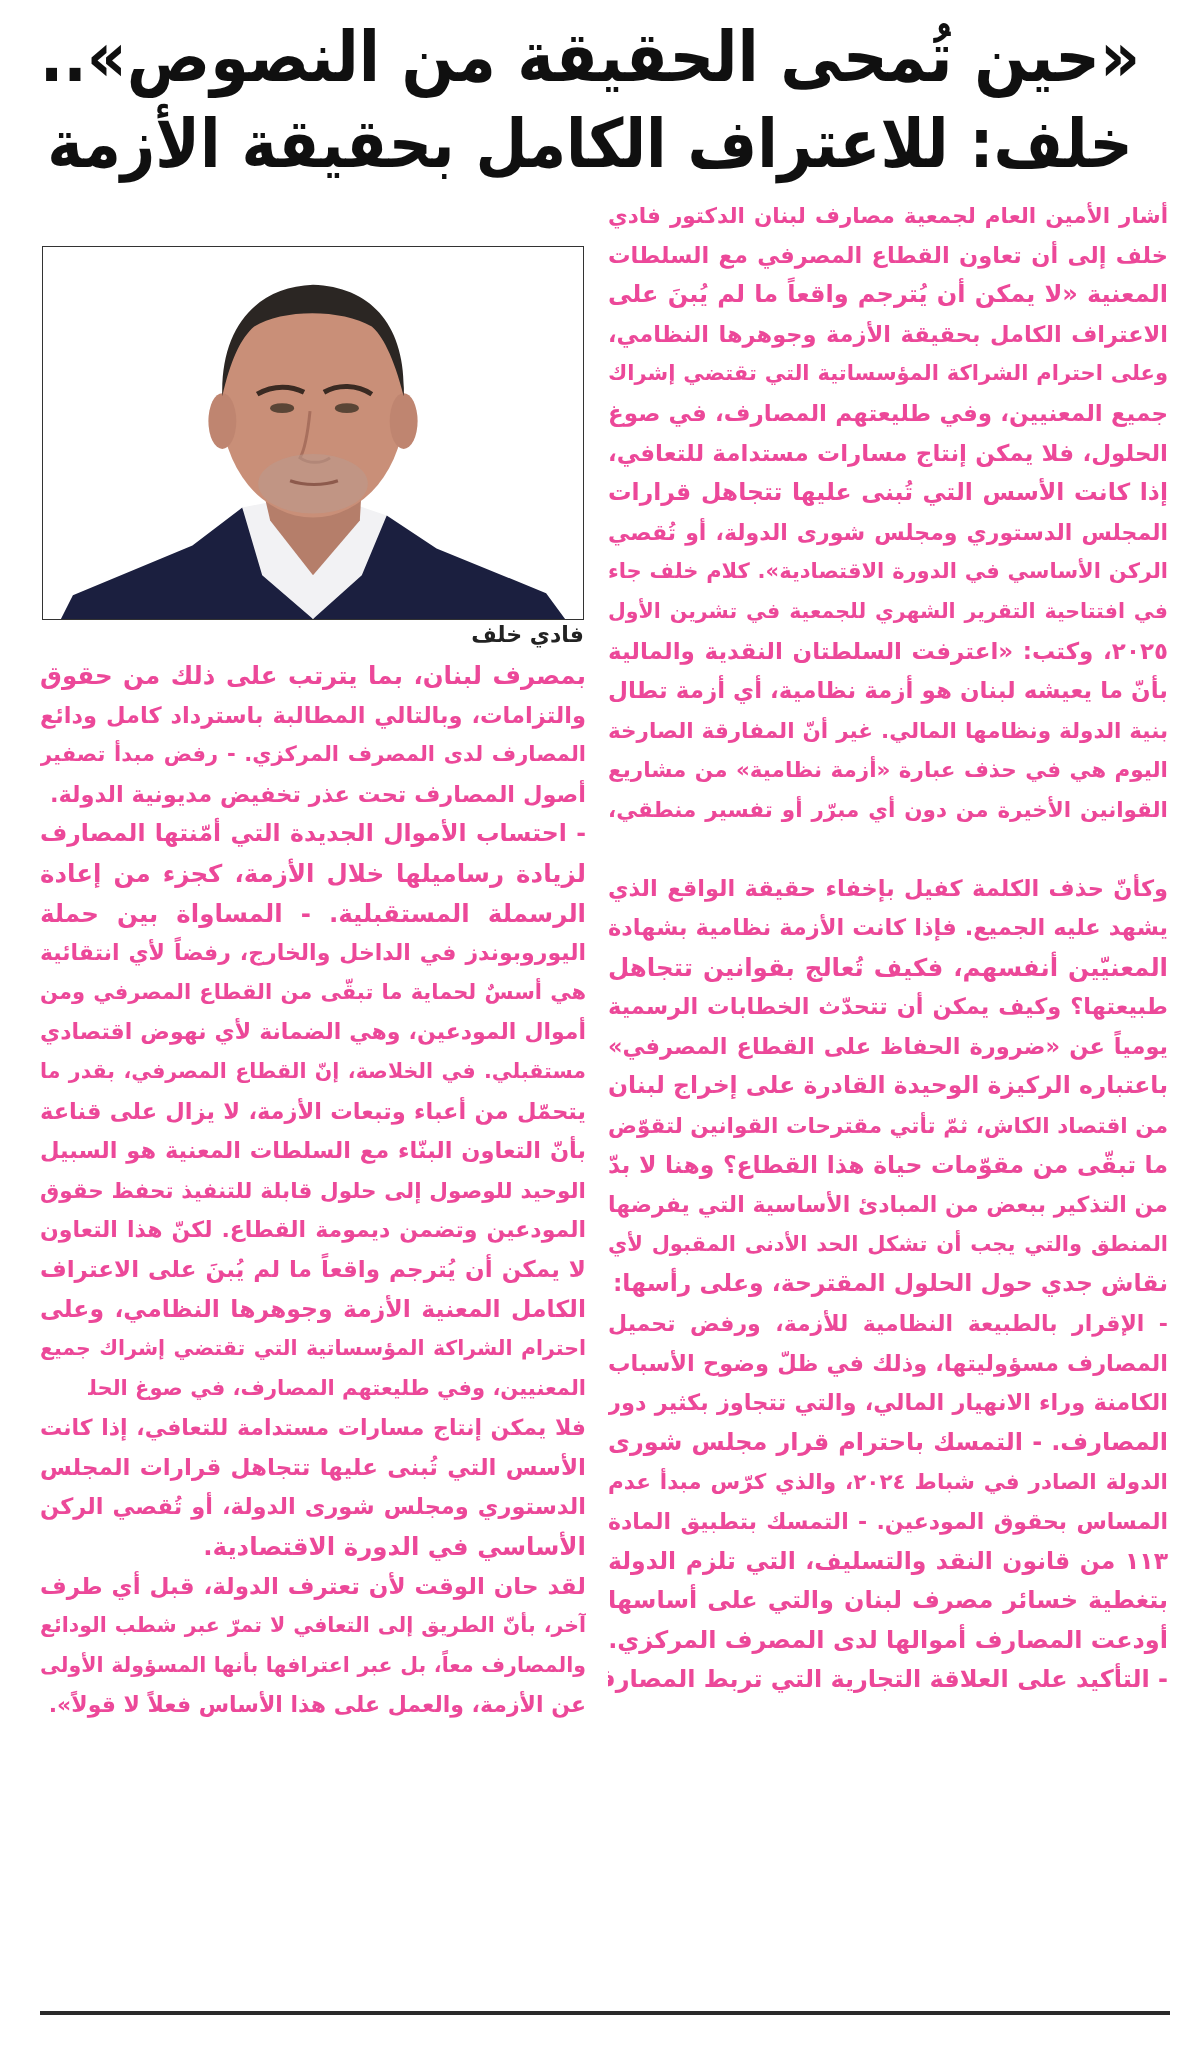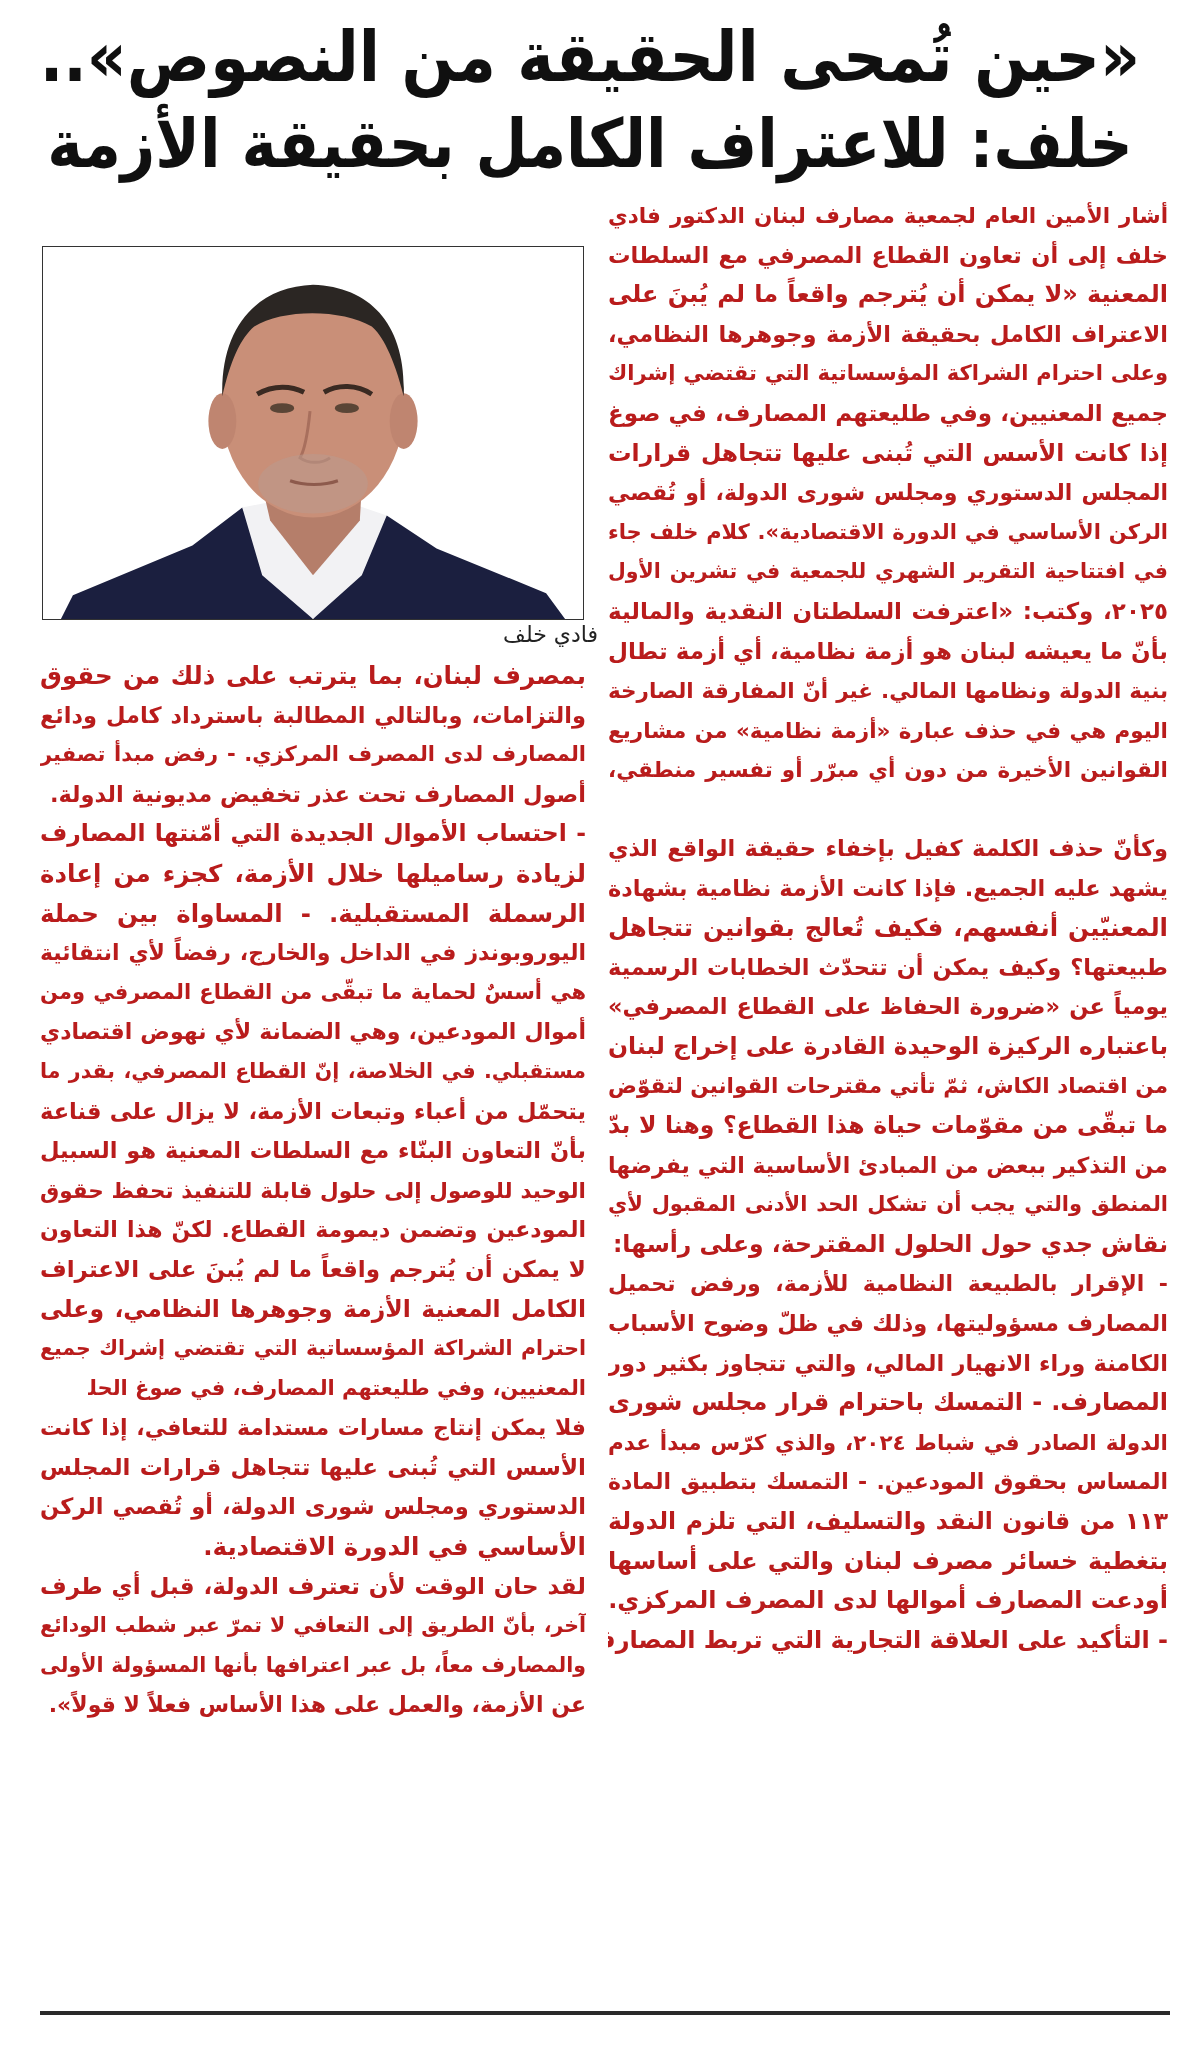--- a/index.html
+++ b/index.html
@@ -34,21 +34,21 @@
       transform: scaleY(1.12);
     }
     .col {
       position: absolute;
       font-family: "DejaVu Sans", sans-serif;
       font-size: 24.5px;
       font-weight: bold;
       line-height: 39.6px;
       text-align: justify;
       text-align-last: right;
-      color: #b91c1c;
+      color: #ec4899;
     }
     .col .ln {
       display: block;
       white-space: nowrap;
       text-align: justify;
       text-align-last: justify;
       height: 39.6px;
       overflow: hidden;
     }
     .col .ln.end {
@@ -70,26 +70,26 @@
       top: 246px;
       width: 542px;
       height: 374px;
       border: 1.5px solid #333;
       background: #ffffff;
       overflow: hidden;
     }
     .photo-frame svg { display: block; width: 100%; height: 100%; }
     .caption {
       position: absolute;
-      left: 314px;
+      left: 300px;
       top: 618px;
       width: 284px;
       font-family: "DejaVu Sans", sans-serif;
       font-size: 22px;
-      font-weight: normal;
+      font-weight: bold;
       color: #222;
       line-height: 34px;
     }
     .bottom-rule {
       position: absolute;
       left: 40px;
       top: 2011px;
       width: 1130px;
       height: 4px;
       background: #2a2a2a;
@@ -103,20 +103,21 @@
   <span class="line" style="font-size: 60px;">خلف: للاعتراف الكامل بحقيقة الأزمة</span>
 </div>
 
 <div class="col col-right" id="col-right">
     <span class="ln" style="font-size: 21.5px;">أشار الأمين العام لجمعية مصارف لبنان الدكتور فادي</span>
     <span class="ln" style="font-size: 22.5px;">خلف إلى أن تعاون القطاع المصرفي مع السلطات</span>
     <span class="ln" style="font-size: 24px;">المعنية «لا يمكن أن يُترجم واقعاً ما لم يُبنَ على</span>
     <span class="ln" style="font-size: 22.5px;">الاعتراف الكامل بحقيقة الأزمة وجوهرها النظامي،</span>
     <span class="ln" style="font-size: 21px;">وعلى احترام الشراكة المؤسساتية التي تقتضي إشراك</span>
     <span class="ln" style="font-size: 23px;">جميع المعنيين، وفي طليعتهم المصارف، في صوغ</span>
+    <span class="ln" style="font-size: 23px;">الحلول، فلا يمكن إنتاج مسارات مستدامة للتعافي،</span>
     <span class="ln" style="font-size: 23.5px;">إذا كانت الأسس التي تُبنى عليها تتجاهل قرارات</span>
     <span class="ln" style="font-size: 22px;">المجلس الدستوري ومجلس شورى الدولة، أو تُقصي</span>
     <span class="ln" style="font-size: 21px;">الركن الأساسي في الدورة الاقتصادية». كلام خلف جاء</span>
     <span class="ln" style="font-size: 20.5px;">في افتتاحية التقرير الشهري للجمعية في تشرين الأول</span>
     <span class="ln" style="font-size: 23px;">٢٠٢٥، وكتب: «اعترفت السلطتان النقدية والمالية</span>
     <span class="ln" style="font-size: 23px;">بأنّ ما يعيشه لبنان هو أزمة نظامية، أي أزمة تطال</span>
     <span class="ln" style="font-size: 21.5px;">بنية الدولة ونظامها المالي. غير أنّ المفارقة الصارخة</span>
     <span class="ln" style="font-size: 21.5px;">اليوم هي في حذف عبارة «أزمة نظامية» من مشاريع</span>
     <span class="ln" style="font-size: 21.5px;">القوانين الأخيرة من دون أي مبرّر أو تفسير منطقي،</span>
     <span class="ln" style="font-size: 22.5px; margin-top: 39px;">وكأنّ حذف الكلمة كفيل بإخفاء حقيقة الواقع الذي</span>

